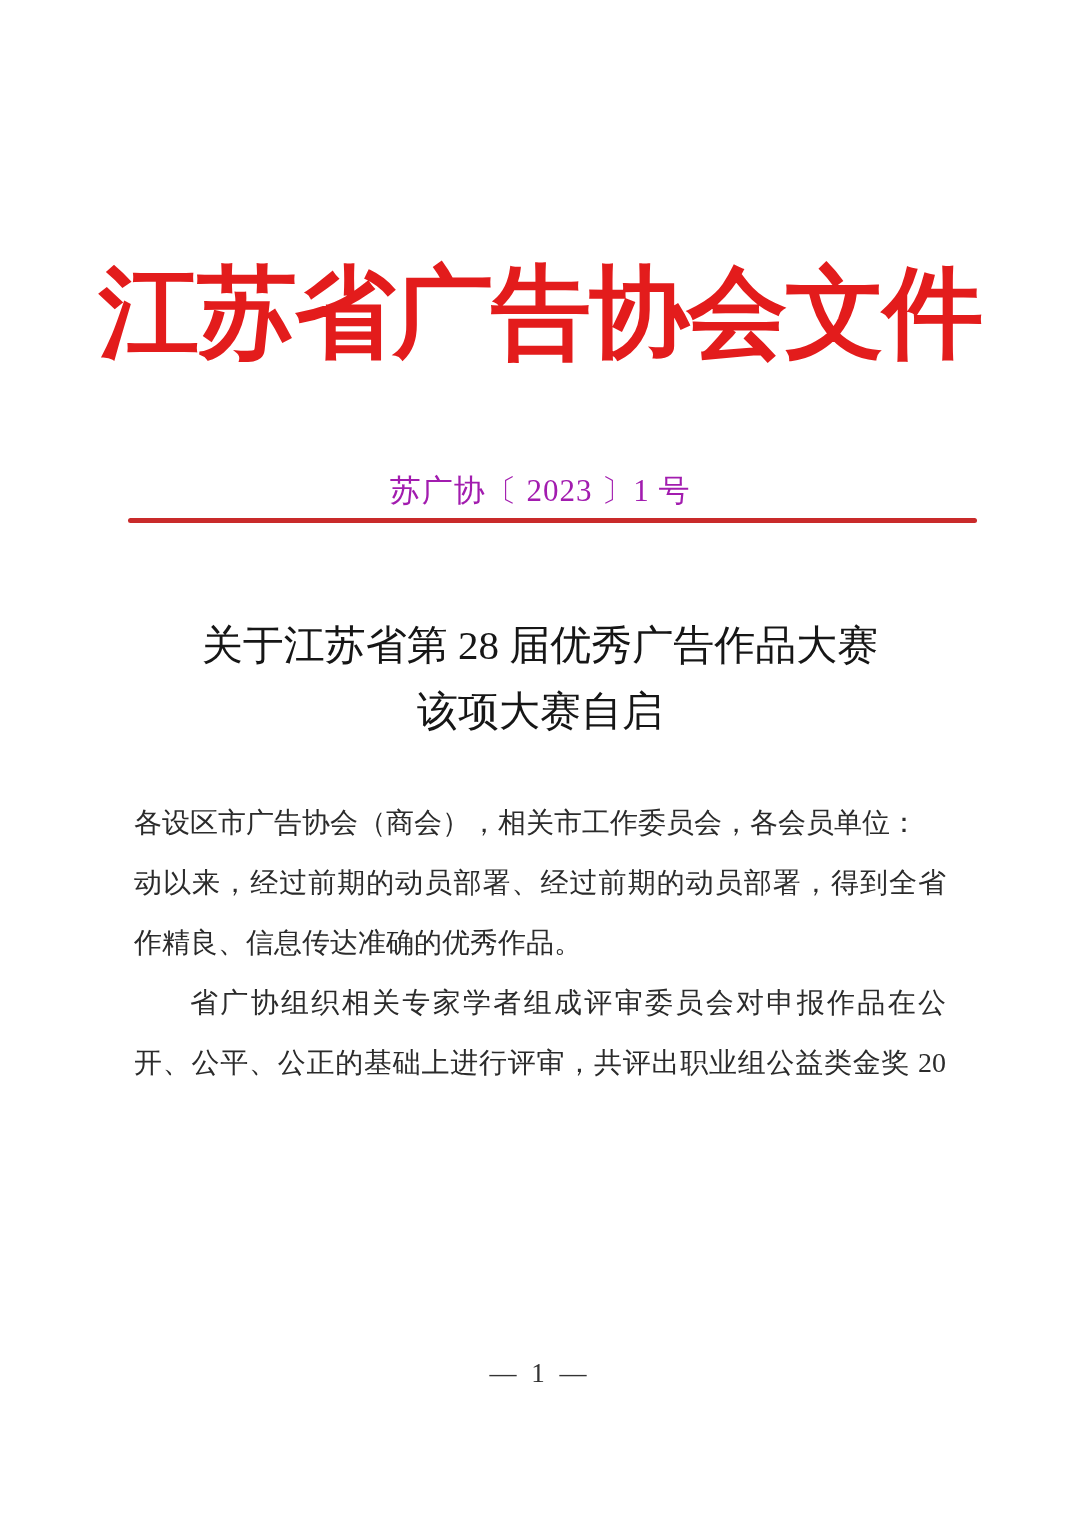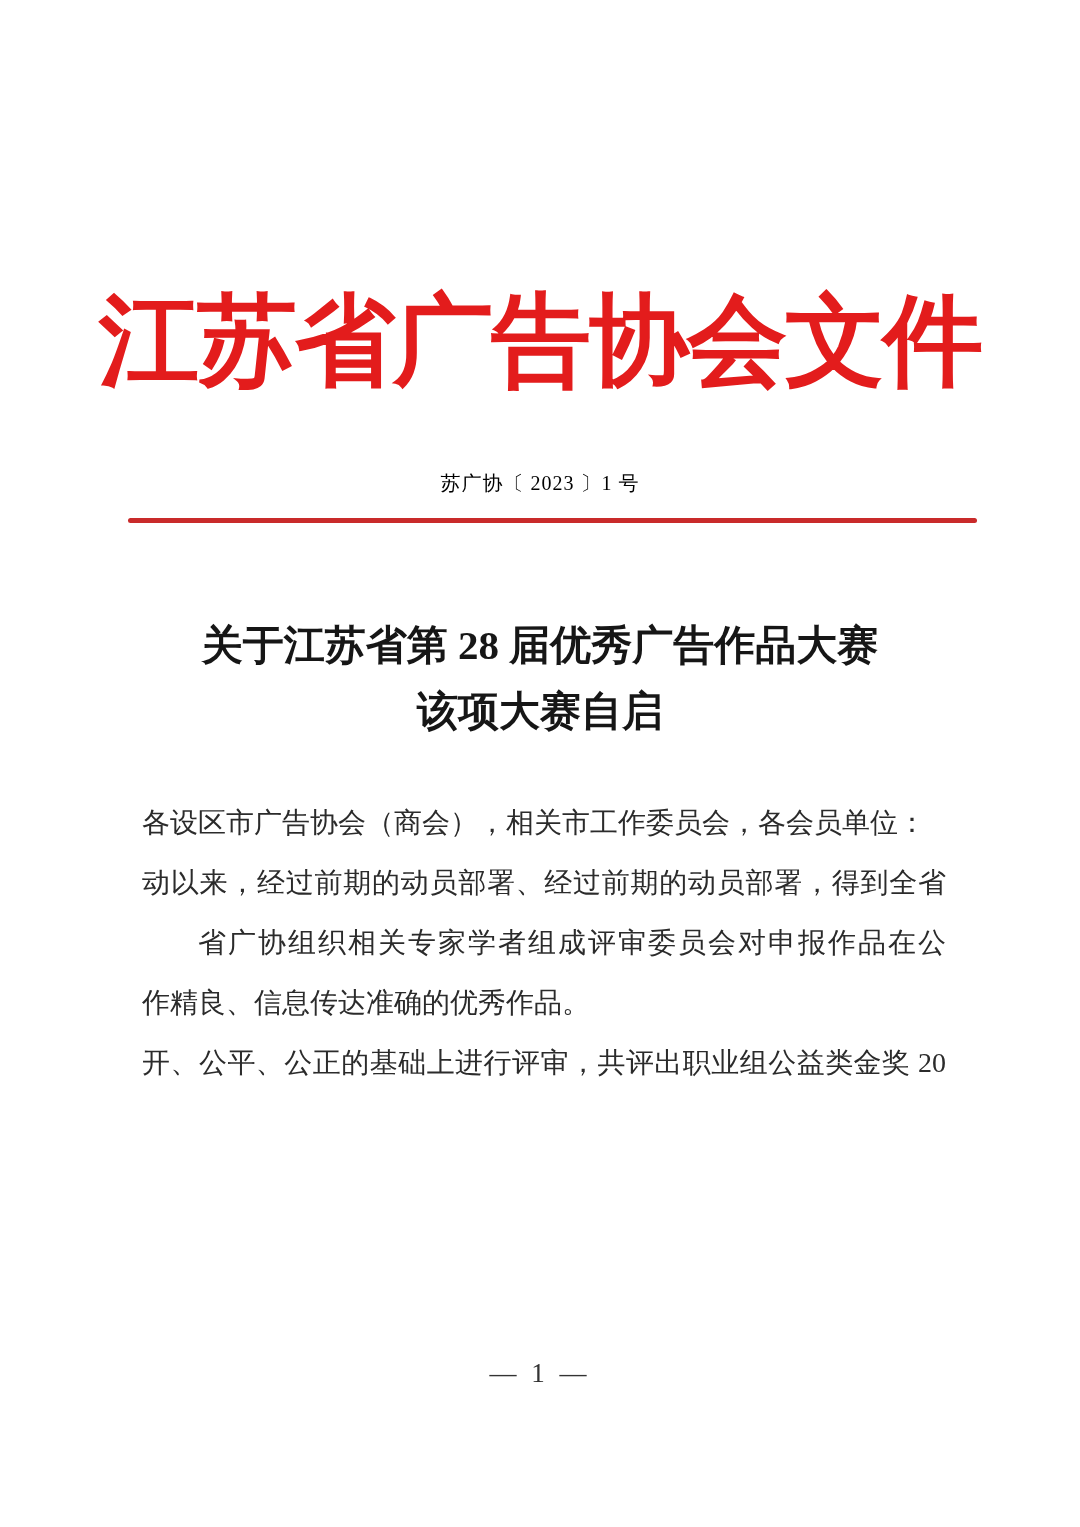--- a/index.html
+++ b/index.html
@@ -12,73 +12,72 @@
     width: 1080px;
     height: 1527px;
     margin: 0 auto;
     background: #ffffff;
     font-family: "Liberation Serif", "DejaVu Serif", serif;
     color: #2b2b2b;
     overflow: hidden;
   }
   .red-masthead {
     position: absolute;
-    top: 284px;
+    top: 256px;
     left: 0;
     right: 0;
     text-align: center;
     font-size: 100px;
     font-weight: bold;
     line-height: 1.15;
     letter-spacing: -2px;
     color: #e31c1c;
     white-space: nowrap;
   }
   .doc-number {
     position: absolute;
     top: 470px;
     left: 0;
     right: 0;
     text-align: center;
-    font-size: 20px;
-    color: #000000;
+    font-size: 31px;
+    color: #a21caf;
     letter-spacing: 1px;
   }
   .red-rule {
     position: absolute;
     top: 518px;
     left: 128px;
     width: 849px;
     height: 5px;
     background: #c92a2a;
     border-radius: 3px;
   }
   .doc-title {
     position: absolute;
     top: 612px;
     left: 0;
     right: 0;
     text-align: center;
     font-size: 41px;
-    font-weight: bold;
+    font-weight: normal;
     line-height: 66px;
     color: #161616;
   }
   .body-text {
     position: absolute;
     top: 793px;
     left: 134px;
     width: 812px;
     font-size: 28px;
     line-height: 60px;
     color: #2b2b2b;
   }
   .body-line {
     white-space: nowrap;
-    margin-left: 8px;
   }
   .body-line.fill {
     white-space: normal;
     text-align: justify;
     text-align-last: justify;
   }
   .body-line.indent {
     text-indent: 2em;
   }
   .page-footer {
@@ -104,20 +103,20 @@
   <div class="red-rule"></div>
 
   <div class="doc-title">
     <div>关于江苏省第 28 届优秀广告作品大赛</div>
     <div>该项大赛自启</div>
   </div>
 
   <div class="body-text">
       <div class="body-line">各设区市广告协会（商会），相关市工作委员会，各会员单位：</div>
       <div class="body-line fill">动以来，经过前期的动员部署、经过前期的动员部署，得到全省</div>
+      <div class="body-line">作精良、信息传达准确的优秀作品。</div>
       <div class="body-line indent fill">省广协组织相关专家学者组成评审委员会对申报作品在公</div>
-      <div class="body-line">作精良、信息传达准确的优秀作品。</div>
       <div class="body-line fill">开、公平、公正的基础上进行评审，共评出职业组公益类金奖 20</div>
     </div>
 
   <div class="page-footer">— 1 —</div>
 
 </div>
 
 </body></html>

